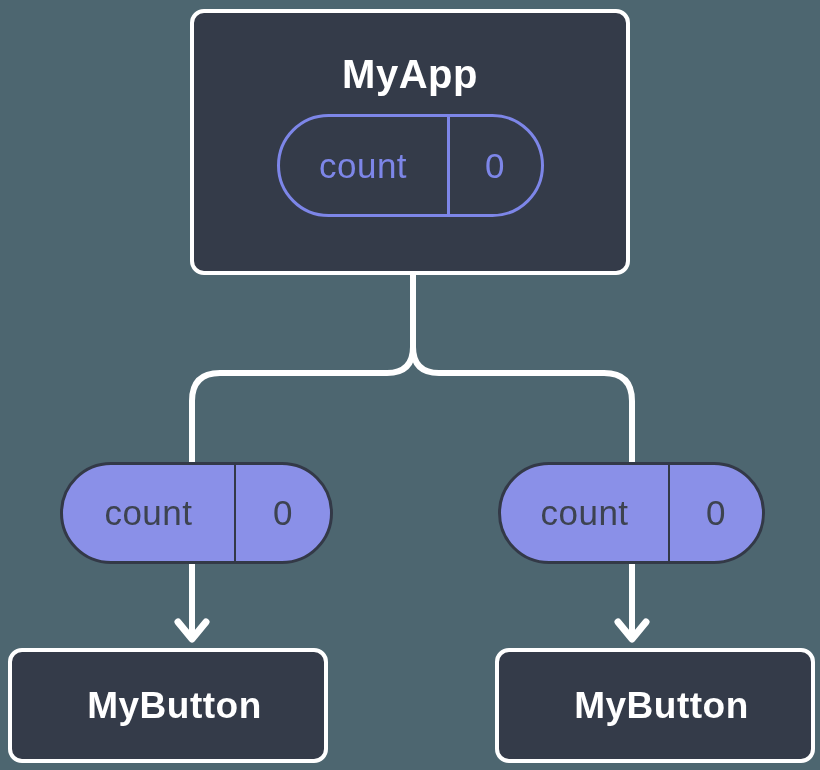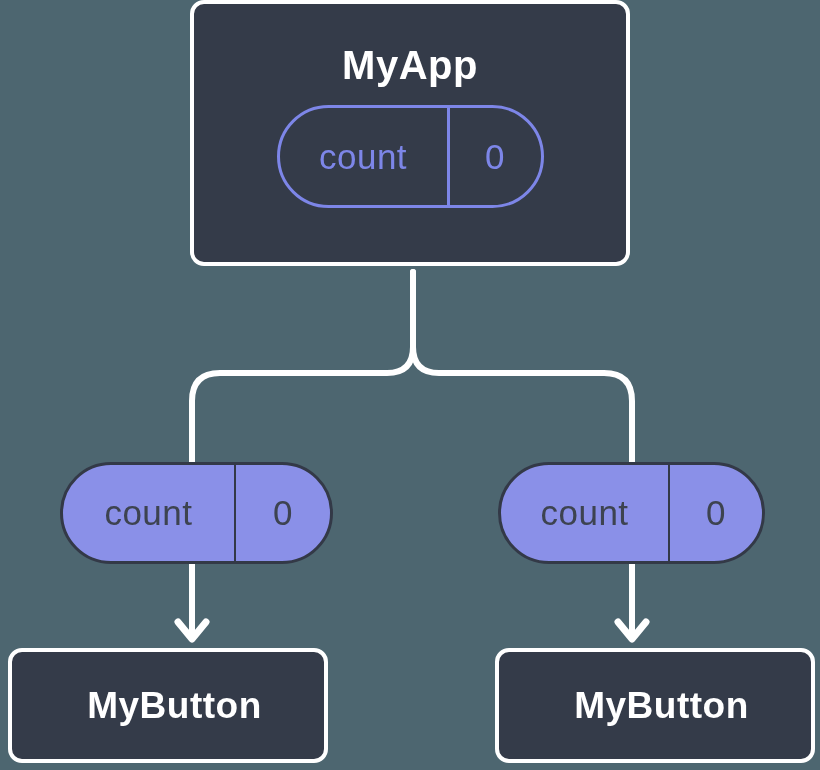--- a/index.html
+++ b/index.html
@@ -29,21 +29,21 @@
     background: #343B49;
     border: 4px solid #FFFFFF;
     border-radius: 14px;
     box-sizing: border-box;
     z-index: 2;
     display: flex;
     flex-direction: column;
     align-items: center;
   }
   .card-root {
-    left: 190px; top: 0;
+    left: 190px; top: 9px;
     width: 440px; height: 266px;
     padding-top: 38px;
   }
   .card-child {
     width: 320px; height: 115px;
     justify-content: center;
   }
   .card-child-left  { left: 8px;   top: 648px; }
   .card-child-right { left: 495px; top: 648px; }
   .component-title {

